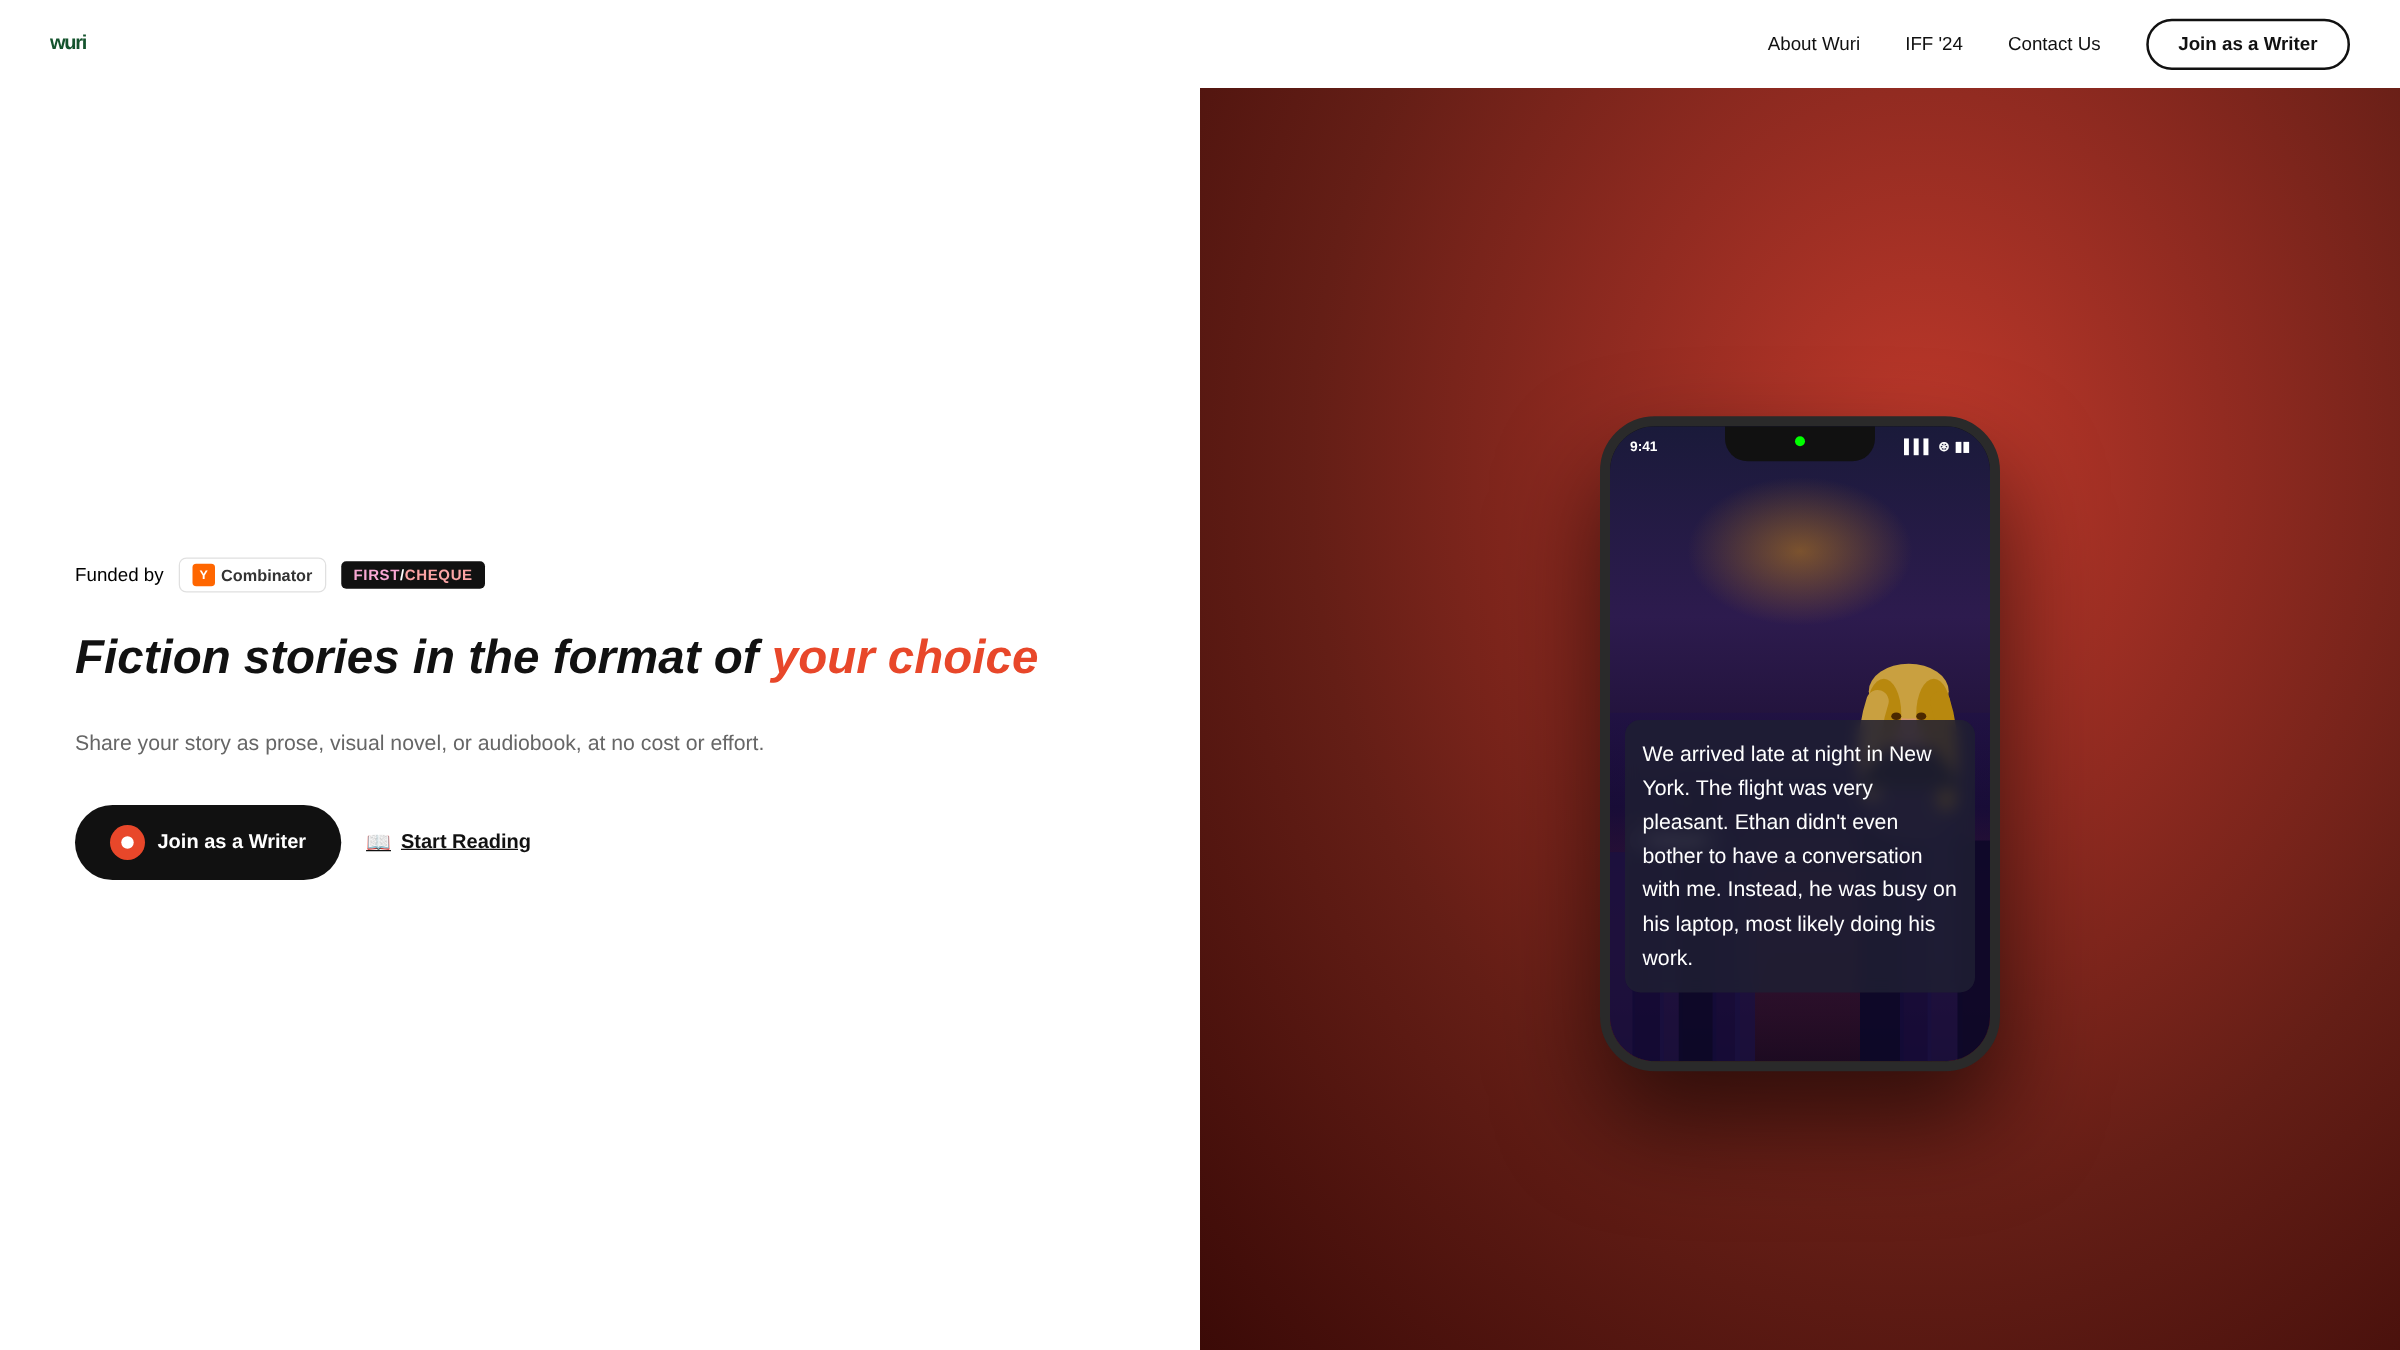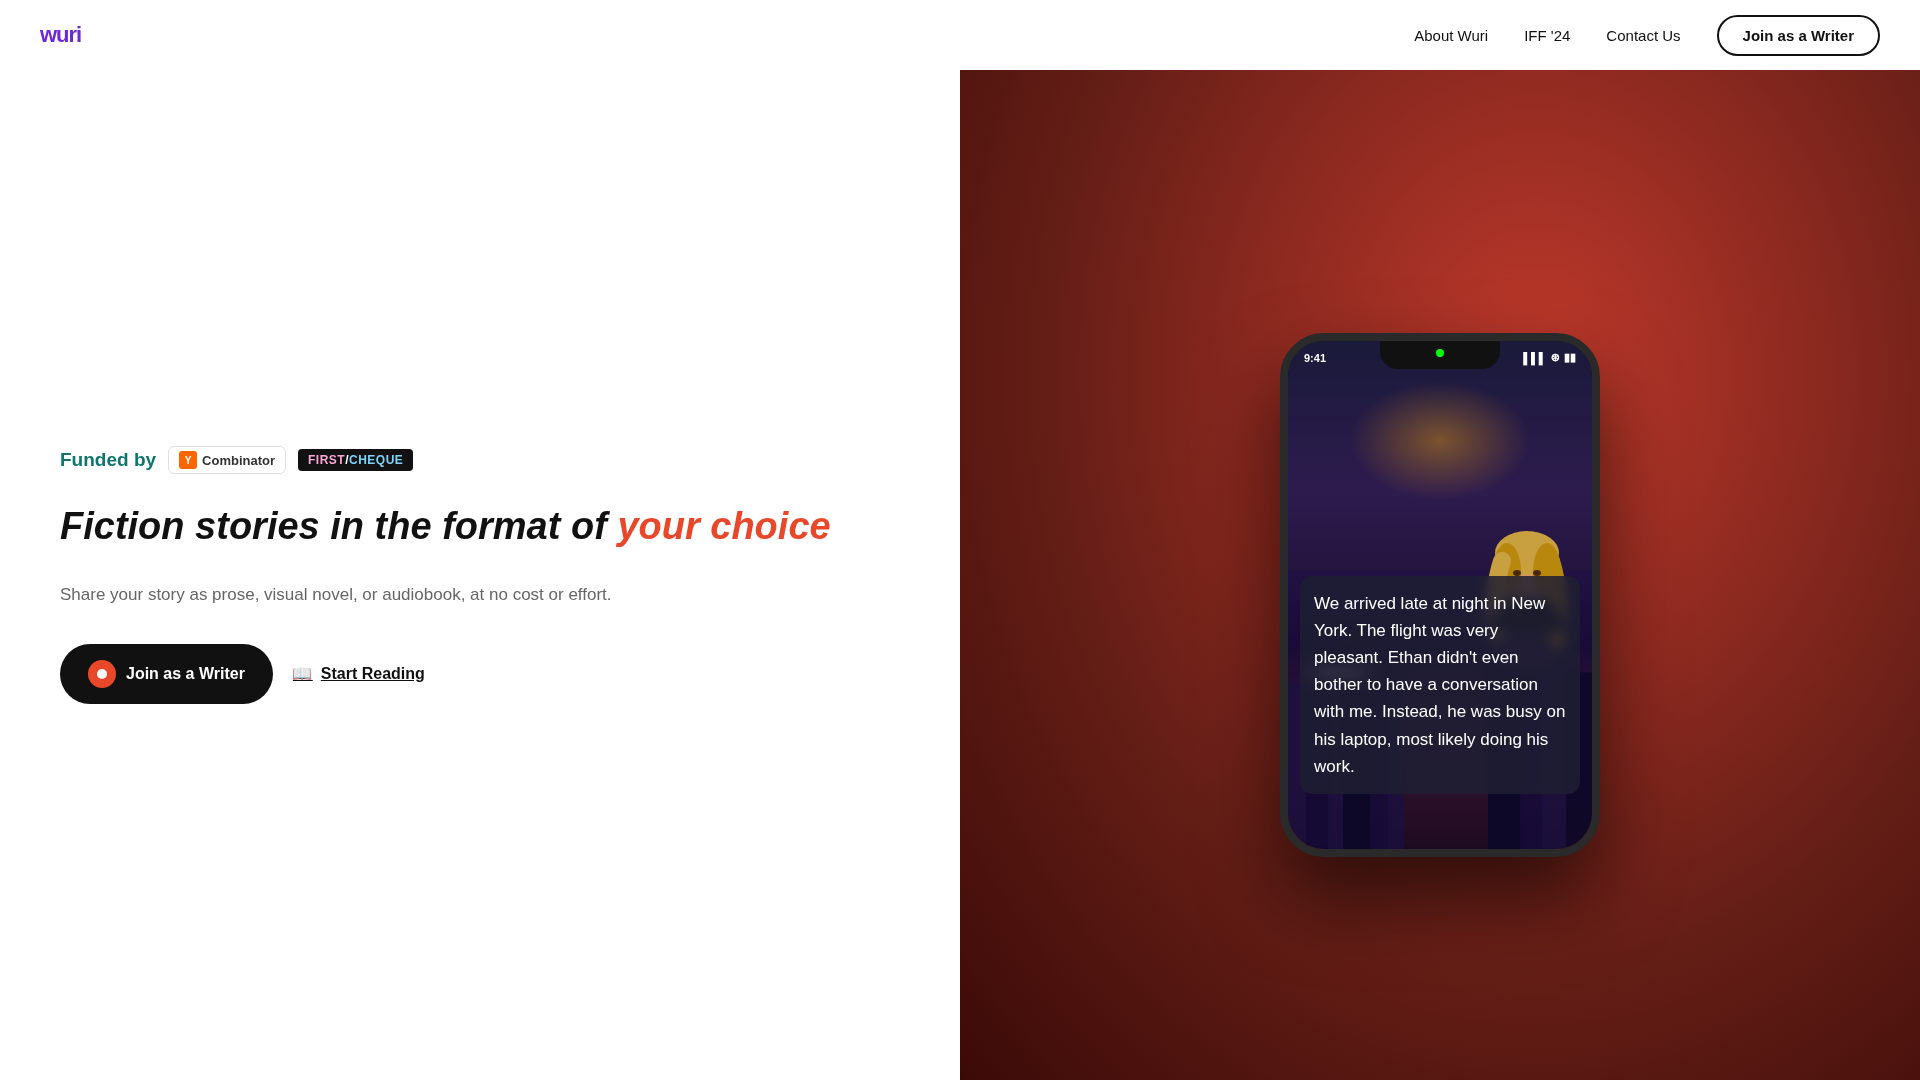--- a/index.html
+++ b/index.html
@@ -5,21 +5,21 @@
     * { margin: 0; padding: 0; box-sizing: border-box; }
     body { font-family: -apple-system, BlinkMacSystemFont, 'Segoe UI', sans-serif; overflow-x: hidden; }
 
     
     nav {
       position: fixed; top: 0; left: 0; right: 0; z-index: 100;
       display: flex; align-items: center; justify-content: space-between;
       padding: 0 40px; height: 70px; background: #fff;
     }
     .logo {
-      font-size: 22px; font-weight: 800; letter-spacing: -1px; color: #6d28d9;
+      font-size: 16px; font-weight: 800; letter-spacing: -1px; color: #14532d;
     }
     .nav-links { display: flex; align-items: center; gap: 36px; }
     .nav-links a {
       text-decoration: none; color: #111; font-size: 15px; font-weight: 500;
     }
     .nav-cta {
       background: #fff; border: 2px solid #111; color: #111;
       padding: 10px 24px; border-radius: 999px; font-size: 15px; font-weight: 600;
       cursor: pointer;
     }
@@ -37,21 +37,21 @@
       width: 50%;
       background: radial-gradient(ellipse at 60% 30%, #c0392b 0%, #922b21 30%, #641e16 60%, #3b0a07 100%);
       display: flex; align-items: center; justify-content: center;
       position: relative; overflow: hidden;
     }
 
     
     .funded-by {
       display: flex; align-items: center; gap: 12px; margin-bottom: 32px;
     }
-    .funded-by-label { font-size: 19px; color: #0f766e; font-weight: 700; }
+    .funded-by-label { font-size: 15px; color: #000000; font-weight: 400; }
     .yc-badge {
       display: flex; align-items: center; gap: 5px;
       border: 1.5px solid #e0e0e0; border-radius: 6px; padding: 4px 10px;
     }
     .yc-logo {
       width: 18px; height: 18px; background: #f60; border-radius: 3px;
       display: flex; align-items: center; justify-content: center;
       color: #fff; font-size: 10px; font-weight: 900;
     }
     .yc-text { font-size: 13px; color: #333; font-weight: 700; }
@@ -161,21 +161,21 @@
 
   <div class="hero-left">
 
     <div class="funded-by">
       <span class="funded-by-label">Funded by</span>
       <div class="yc-badge">
         <div class="yc-logo">Y</div>
         <span class="yc-text">Combinator</span>
       </div>
       <div class="fc-badge">
-        <span>FIRST</span>/<span style="color:#7dd3fc;">CHEQUE</span>
+        <span>FIRST</span>/<span style="color:#fca5a5;">CHEQUE</span>
       </div>
     </div>
 
     <h1 class="headline">
       <span>Fiction stories in the format of </span><span class="highlight">your choice</span>
     </h1>
 
     <p class="subtext">Share your story as prose, visual novel, or audiobook, at no cost or effort.</p>
 
     <div class="cta-row">

